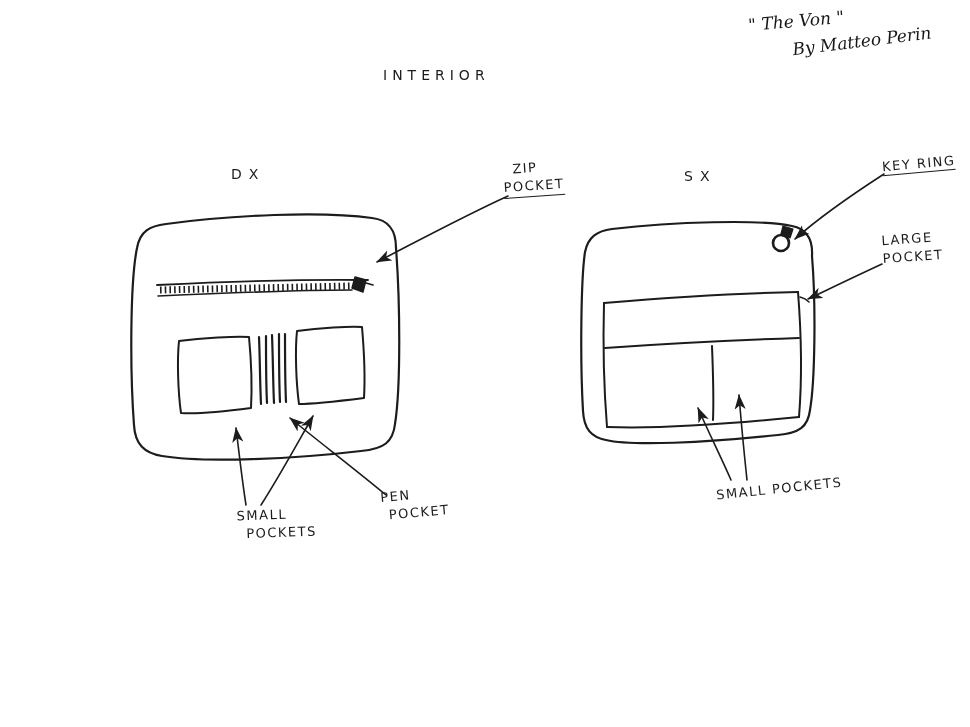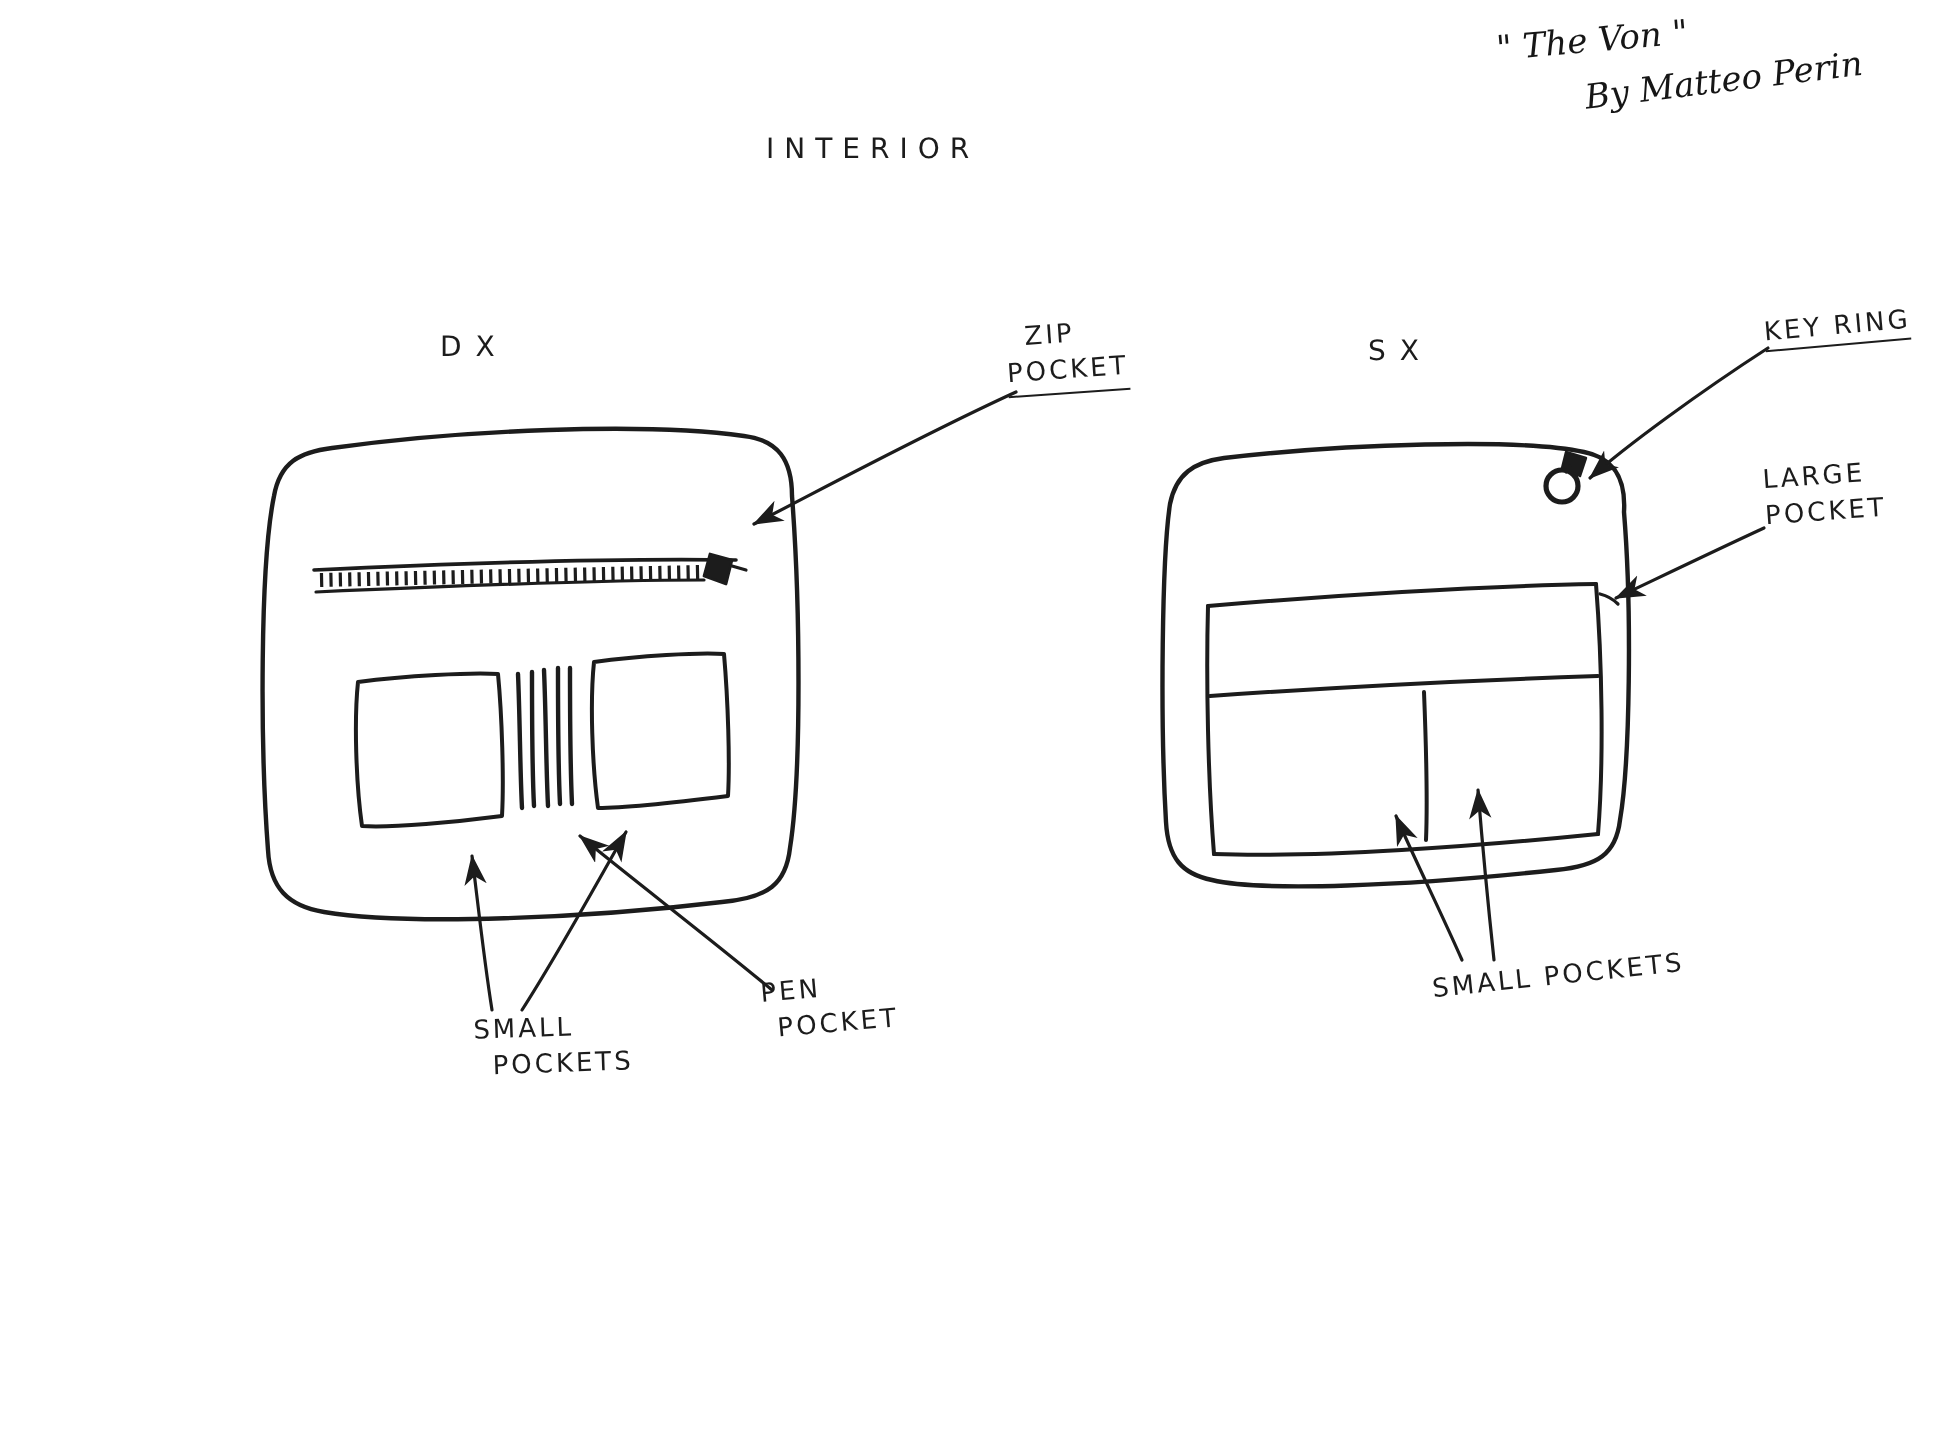--- a/index.html
+++ b/index.html
@@ -130,21 +130,21 @@
     </g>
   </svg>
 
   <div class="signature">
     <span class="sig-line1">" The Von "</span>
     <span class="sig-line2">By Matteo Perin</span>
   </div>
 
   <div class="label heading" style="left:383px; top:66px;">INTERIOR</div>
 
-  <div class="label panel-label" style="left:220px; top:165px;">DX</div>
+  <div class="label panel-label" style="left:231px; top:165px;">DX</div>
 
   <div class="label" style="left:503px; top:159px; transform:rotate(-4deg);">
     <span class="ln" style="margin-left:10px;">ZIP</span>
     <span class="ln underl">POCKET</span>
   </div>
 
   <div class="label" style="left:237px; top:506px; transform:rotate(-2deg);">
     <span class="ln">SMALL</span>
     <span class="ln" style="margin-left:9px;">POCKETS</span>
   </div>

